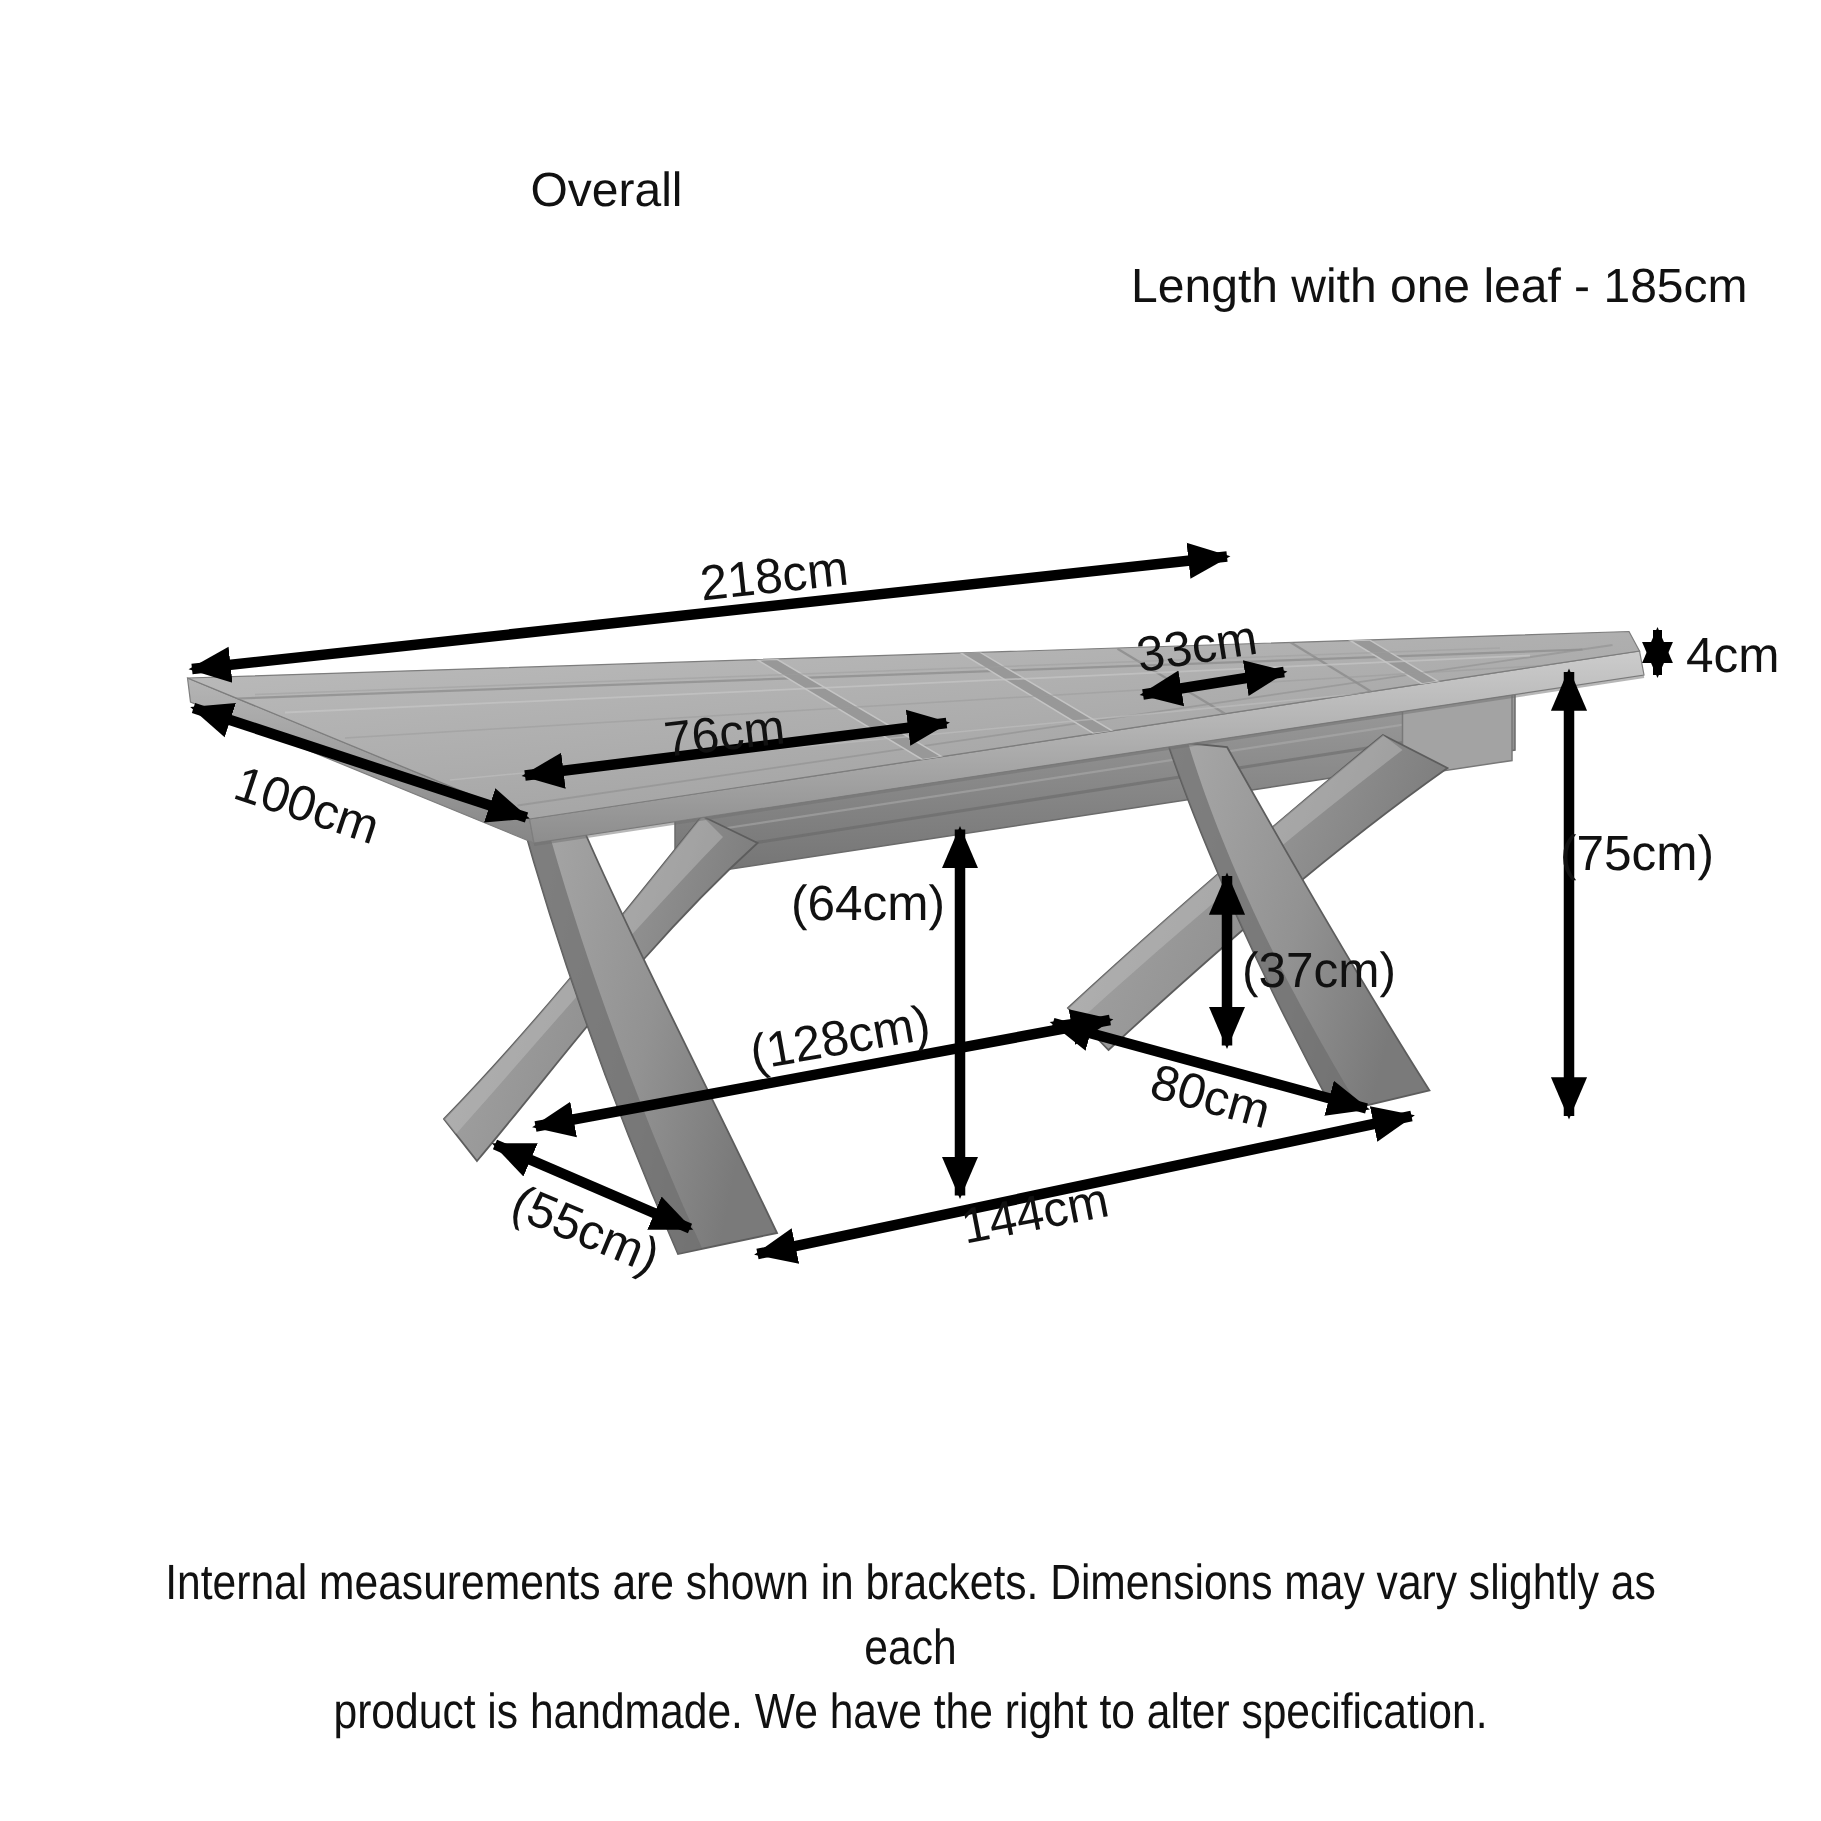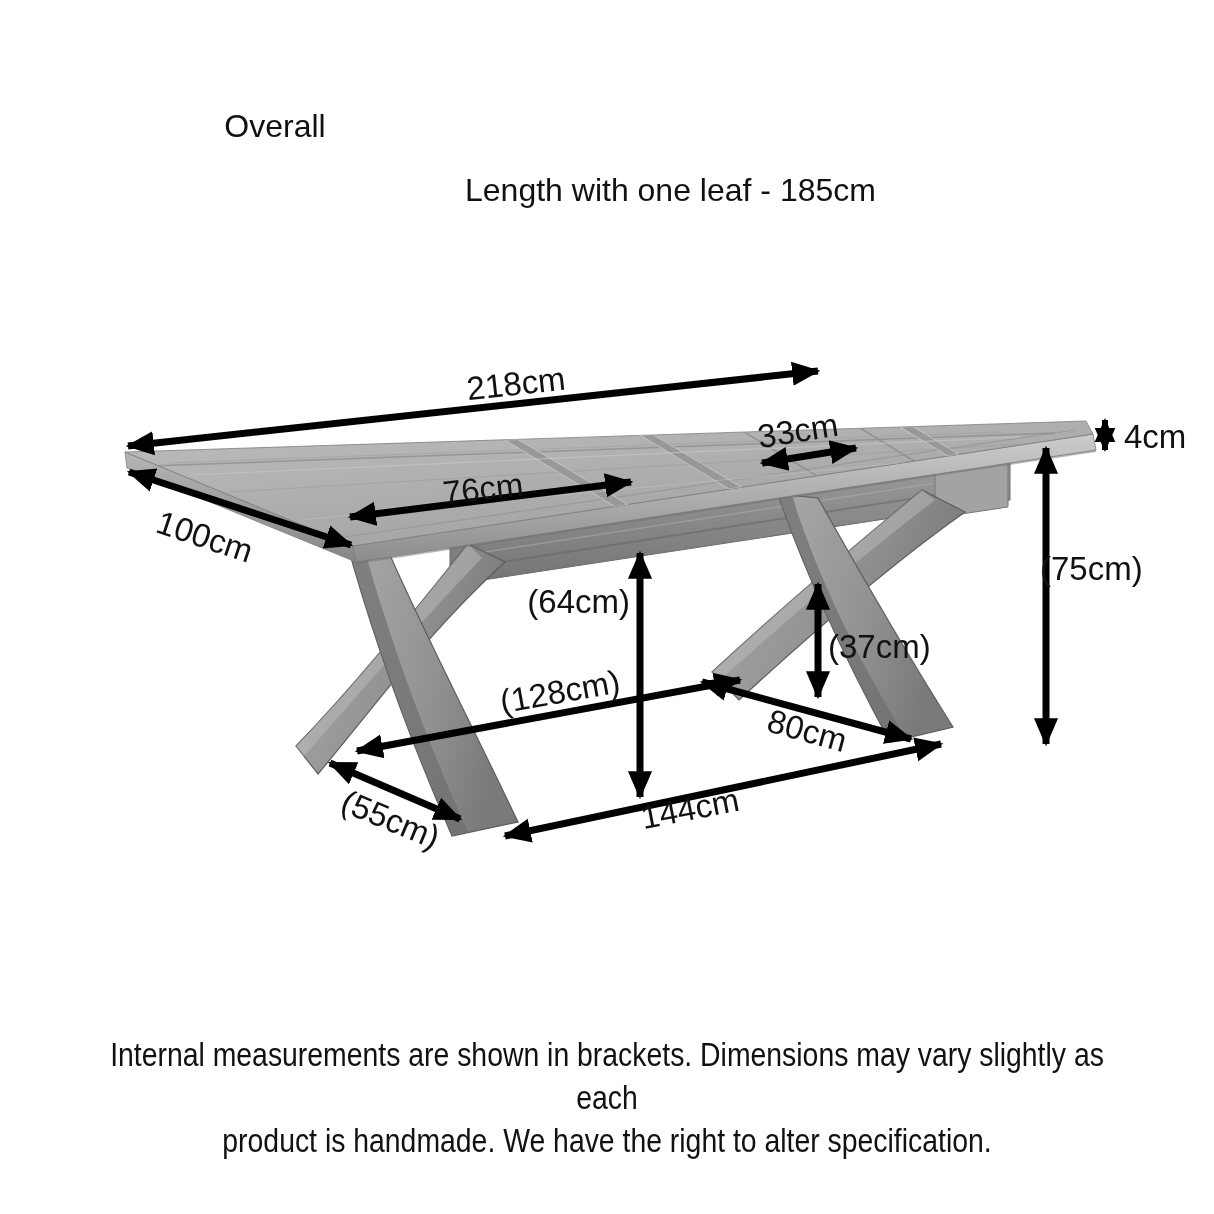--- a/index.html
+++ b/index.html
@@ -12,25 +12,25 @@
     position:relative;
     width:1214px;height:1214px;
     background:var(--background);
     font-family:"Liberation Sans", sans-serif;
     color:var(--text);
     overflow:hidden;
     margin:0 auto;
   }
   .overall-block{
     position:absolute;left:95px;top:106px;width:360px;
-    text-align:center;font-size:32px;line-height:41px;color:var(--text);
+    text-align:right;font-size:32px;line-height:41px;color:var(--text);
   }
   .leaf-note{
     position:absolute;left:465px;top:172px;width:700px;
-    text-align:left;font-size:32px;color:var(--text);
+    text-align:right;font-size:32px;color:var(--text);
   }
   .footer-note{
     position:absolute;left:0;top:1033px;width:1214px;
     text-align:center;font-size:33px;line-height:43px;color:var(--text);
     transform:scaleX(0.86);transform-origin:center;
   }
   svg.diagram{position:absolute;left:0;top:0;}
   .dim{stroke:var(--arrow);stroke-width:7;fill:none;}
   .dim-small{stroke:var(--arrow);stroke-width:6;fill:none;}
   .ah{fill:var(--arrow);}

